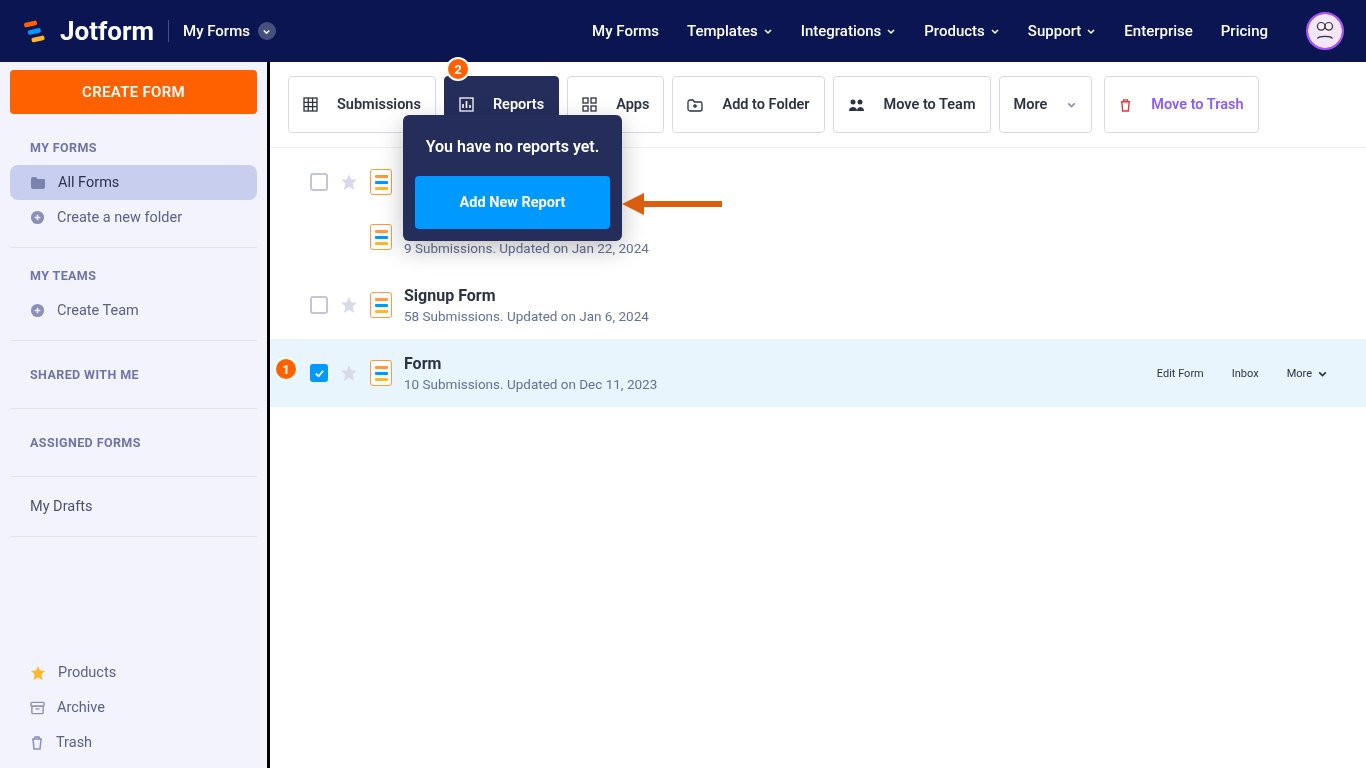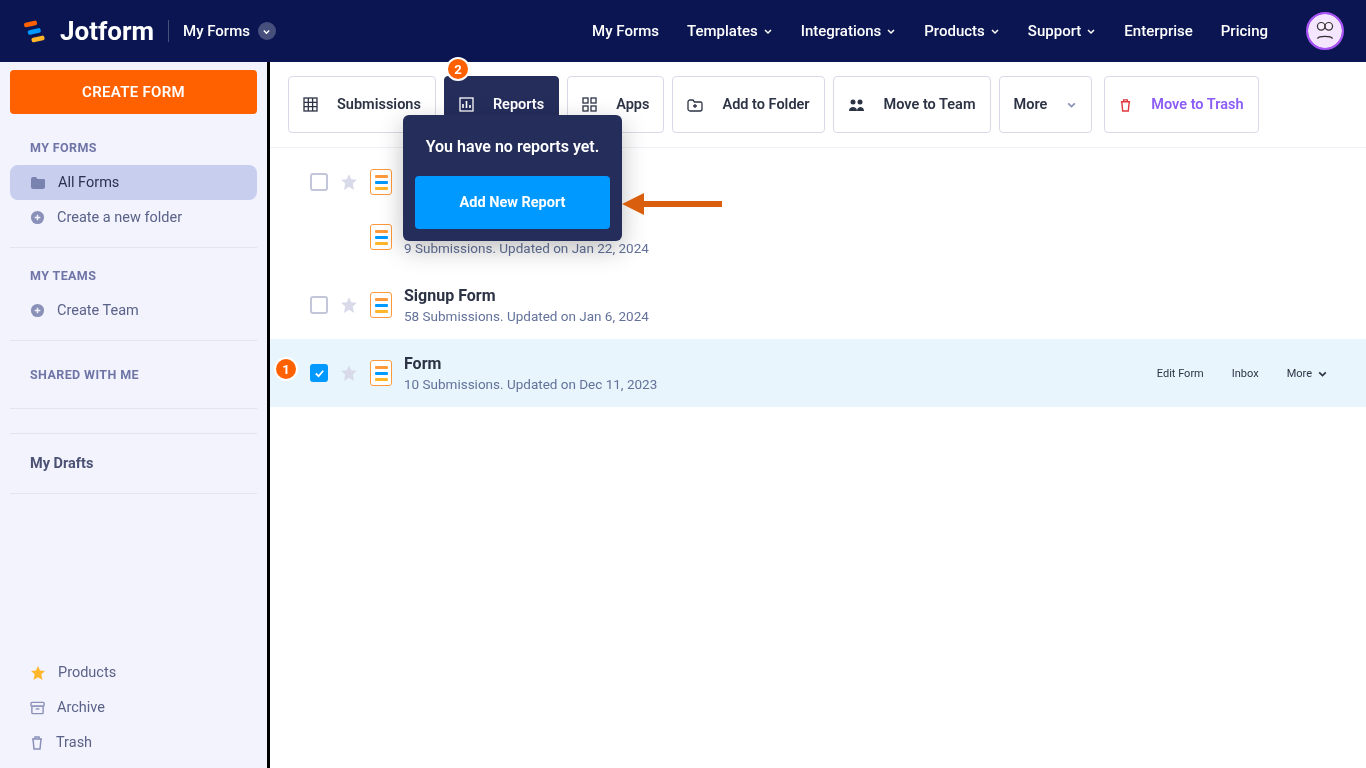--- a/index.html
+++ b/index.html
@@ -145,22 +145,23 @@
             <circle cx="8" cy="8" r="7" fill="#8a91b8"></circle>
             <path d="M8 5v6M5 8h6" stroke="#f3f3fe" stroke-width="1.6"></path>
           </svg>
         <span>Create Team</span>
       </div>
     </div>
     <hr class="side-hr">
 
     <div class="side-title" style="padding-top:14px;padding-bottom:14px">SHARED WITH ME</div>
     <hr class="side-hr">
-    <hr class="side-hr">
-    <div class="side-item" style="color:#4a5173;font-weight:700">
+    <div class="side-title" style="padding-top:14px;padding-bottom:14px">ASSIGNED FORMS</div>
+    <hr class="side-hr">
+    <div class="side-item" style="color:#4a5173;font-weight:400">
       <span>My Drafts</span>
     </div>
     <hr class="side-hr">
 
     <div class="side-bottom">
       <div class="side-item">
         <svg width="16" height="16" viewBox="0 0 16 16">
             <path d="M8 1l2 4.5 5 .5-3.7 3.3L12.5 15 8 12.3 3.5 15l1.2-5.7L1 6l5-.5L8 1z" fill="#ffb629"></path>
           </svg>
         <span>Products</span>

